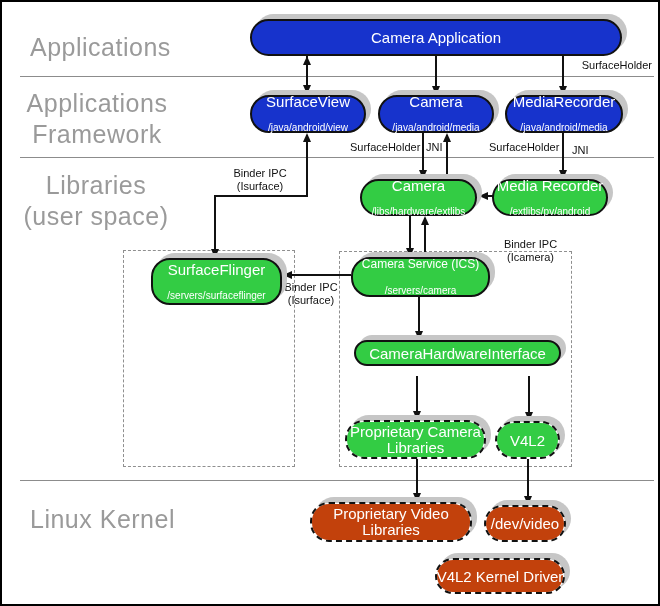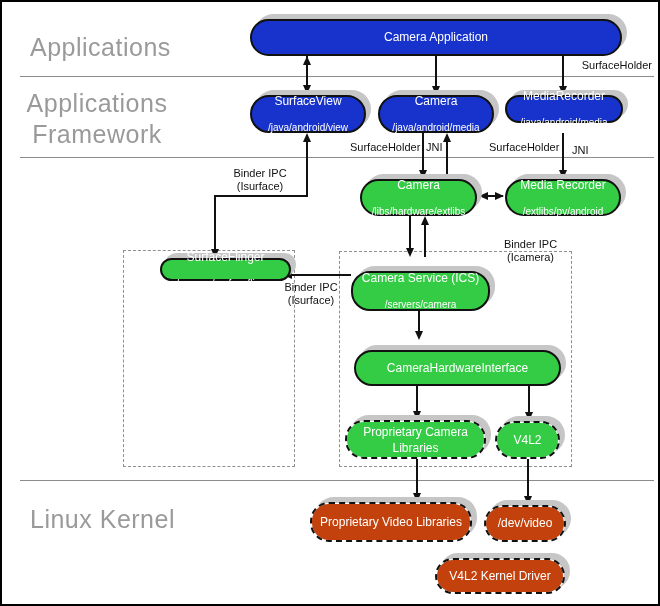--- a/index.html
+++ b/index.html
@@ -7,21 +7,21 @@
   .sep{position:absolute;left:18px;width:634px;height:1px;background:#8c8c8c;}
   .layer-label{position:absolute;color:#9a9a9a;font-size:25px;line-height:31px;letter-spacing:0.5px;}
   .center{text-align:center;}
   .box{position:absolute;box-sizing:border-box;border:2px solid #111;border-radius:19px;
        display:flex;flex-direction:column;align-items:center;justify-content:center;
        color:#fff;text-align:center;box-shadow:5px -5px 0 0 #c6c6c6;}
   .blue{background:#1733cc;}
   .green{background:#33cc44;}
   .red{background:#c2410c;}
   .dashedbox{border:2px dashed #111;background-clip:padding-box;}
-  .title{font-size:12px;line-height:15px;white-space:nowrap;}
+  .title{font-size:15px;line-height:15px;white-space:nowrap;}
   .title.tight{font-size:12px;}
   .title.wrap{white-space:normal;line-height:16px;}
   .path{font-size:10px;line-height:12px;white-space:nowrap;margin-top:13px;}
   .dashed-rect{position:absolute;border:1px dashed #8f8f8f;box-sizing:border-box;}
   .vline{position:absolute;width:2px;background:#111;}
   .hline{position:absolute;height:2px;background:#111;}
   .ah{position:absolute;width:0;height:0;}
   .ah-up{border-left:4px solid transparent;border-right:4px solid transparent;border-bottom:9px solid #111;}
   .ah-down{border-left:4px solid transparent;border-right:4px solid transparent;border-top:9px solid #111;}
   .ah-left{border-top:4px solid transparent;border-bottom:4px solid transparent;border-right:9px solid #111;}
@@ -36,20 +36,24 @@
   <div class="sep" style="top:74px"></div>
   <div class="sep" style="top:155px"></div>
   <div class="sep" style="top:478px"></div>
 
   <div class="layer-label" style="left:28px;top:30px">
     <span>Applications</span>
   </div>
   <div class="layer-label center" style="left:22px;top:86px;width:146px">
     <div>Applications</div>
     <div>Framework</div>
+  </div>
+  <div class="layer-label center" style="left:18px;top:168px;width:152px">
+    <div>Libraries</div>
+    <div>(user space)</div>
   </div>
   <div class="layer-label" style="left:28px;top:502px">
     <span>Linux Kernel</span>
   </div>
 
   <div class="dashed-rect" style="left:121px;top:248px;width:172px;height:217px"></div>
   <div class="dashed-rect" style="left:337px;top:249px;width:233px;height:216px"></div>
 
   <div class="vline" style="left:304px;top:54px;height:38px"></div>
   <div class="vline" style="left:433px;top:54px;height:32px"></div>
@@ -123,42 +127,42 @@
   </div>
 
   <div class="box blue" style="left:248px;top:93px;width:116px;height:38px">
     <div class="title">SurfaceView</div>
     <div class="path">/java/android/view</div>
   </div>
   <div class="box blue" style="left:376px;top:93px;width:116px;height:38px">
     <div class="title">Camera</div>
     <div class="path">/java/android/media</div>
   </div>
-  <div class="box blue" style="left:503px;top:93px;width:118px;height:28px">
+  <div class="box blue" style="left:503px;top:93px;width:118px;height:38px">
     <div class="title">MediaRecorder</div>
     <div class="path">/java/android/media</div>
   </div>
 
   <div class="box green" style="left:358px;top:177px;width:117px;height:37px">
     <div class="title">Camera</div>
     <div class="path">/libs/hardware/extlibs</div>
   </div>
-  <div class="box green" style="left:503px;top:177px;width:116px;height:37px">
+  <div class="box green" style="left:490px;top:177px;width:116px;height:37px">
     <div class="title">Media Recorder</div>
     <div class="path">/extlibs/pv/android</div>
   </div>
-  <div class="box green" style="left:158px;top:256px;width:131px;height:23px">
+  <div class="box green" style="left:149px;top:256px;width:131px;height:47px">
     <div class="title">SurfaceFlinger</div>
     <div class="path">/servers/surfaceflinger</div>
   </div>
-  <div class="box green" style="left:349px;top:269px;width:139px;height:40px">
+  <div class="box green" style="left:349px;top:255px;width:139px;height:40px">
     <div class="title tight">Camera Service (ICS)</div>
     <div class="path">/servers/camera</div>
   </div>
-  <div class="box green" style="left:352px;top:348px;width:207px;height:36px">
+  <div class="box green" style="left:352px;top:338px;width:207px;height:26px">
     <div class="title">CameraHardwareInterface</div>
   </div>
   <div class="box green dashedbox" style="left:343px;top:418px;width:141px;height:39px">
     <div class="title wrap">Proprietary Camera Libraries</div>
   </div>
   <div class="box green dashedbox" style="left:493px;top:419px;width:65px;height:38px">
     <div class="title">V4L2</div>
   </div>
 
   <div class="box red dashedbox" style="left:308px;top:500px;width:162px;height:40px">

